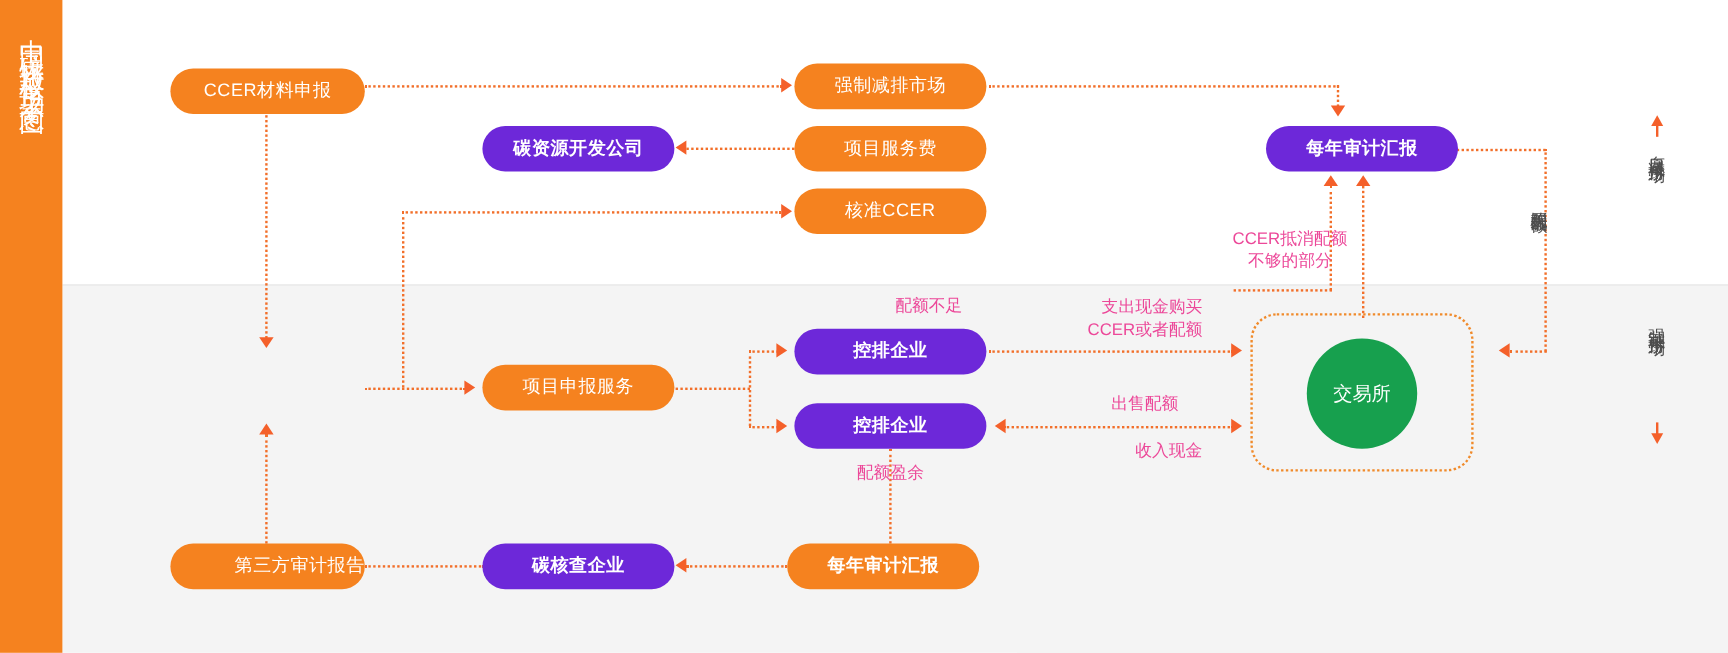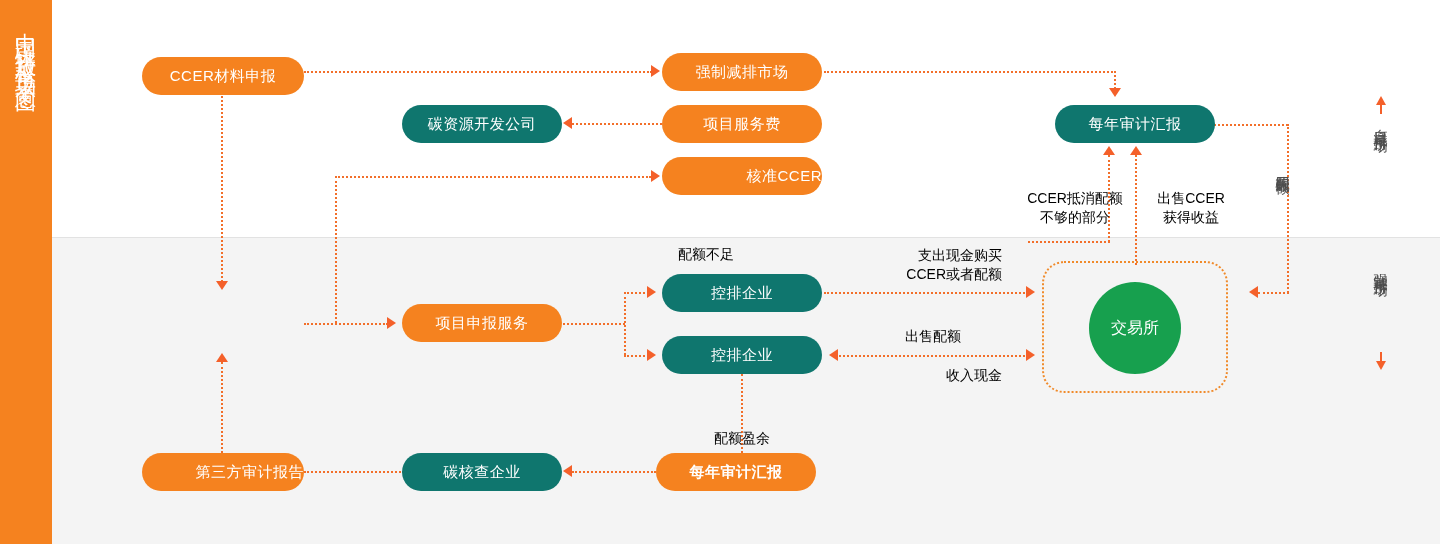--- a/index.html
+++ b/index.html
@@ -32,21 +32,21 @@
   .band-divider{position:absolute;left:52px;top:237px;width:1388px;height:1px;background:#e2e2e2;}
 
   
   .pill{
     position:absolute;height:38px;line-height:38px;border-radius:19px;
     color:#ffffff;font-size:15px;text-align:center;
     letter-spacing:.5px;white-space:nowrap;
     box-sizing:border-box;
   }
   .pill.orange{background:#f5821f;}
-  .pill.green{background:#0f766e;}
+  .pill.green{background:#6d28d9;font-weight:bold;}
 
   
   .exchange-frame{
     position:absolute;border:2px dotted #f08a2a;border-radius:22px;
     box-sizing:border-box;
   }
   .exchange-circle{
     position:absolute;border-radius:50%;background:#17a04e;
     color:#fff;font-size:16px;display:flex;align-items:center;justify-content:center;
   }
@@ -55,21 +55,21 @@
   .hline{position:absolute;height:0;border-top:2px dotted #f26f2a;}
   .vline{position:absolute;width:0;border-left:2px dotted #f26f2a;}
   .arrow{position:absolute;width:0;height:0;}
   .arrow.right{border-top:6px solid transparent;border-bottom:6px solid transparent;border-left:9px solid #f4602a;}
   .arrow.left{border-top:6px solid transparent;border-bottom:6px solid transparent;border-right:9px solid #f4602a;}
   .arrow.down{border-left:6px solid transparent;border-right:6px solid transparent;border-top:9px solid #f4602a;}
   .arrow.up{border-left:6px solid transparent;border-right:6px solid transparent;border-bottom:9px solid #f4602a;}
 
   
   .lbl{
-    position:absolute;color:#000000;font-size:14px;line-height:19px;
+    position:absolute;color:#ec4899;font-size:14px;line-height:19px;
     text-align:center;white-space:pre;
   }
   .vlbl{
     position:absolute;color:#4d4d4d;font-size:14px;
     writing-mode:vertical-rl;text-orientation:upright;letter-spacing:1px;
     white-space:pre;line-height:1;
   }
   .mkt{
     position:absolute;color:#4d4d4d;font-size:14px;
     writing-mode:vertical-rl;text-orientation:upright;letter-spacing:2px;
@@ -154,43 +154,41 @@
     <span>交易所</span>
   </div>
 
   <div class="pill orange" style="left:142px;top:57px;width:162px;text-align:center;">CCER材料申报</div>
   <div class="pill orange" style="left:662px;top:53px;width:160px;">强制减排市场</div>
 
   <div class="pill green" style="left:402px;top:105px;width:160px;">碳资源开发公司</div>
   <div class="pill orange" style="left:662px;top:105px;width:160px;">项目服务费</div>
   <div class="pill green" style="left:1055px;top:105px;width:160px;">每年审计汇报</div>
 
-  <div class="pill orange" style="left:662px;top:157px;width:160px;text-align:right;">核准CCER</div>
+  <div class="pill orange" style="left:662px;top:157px;width:160px;">核准CCER</div>
 
   <div class="pill orange" style="left:402px;top:304px;width:160px;">项目申报服务</div>
 
   <div class="pill green" style="left:662px;top:274px;width:160px;">控排企业</div>
   <div class="pill green" style="left:662px;top:336px;width:160px;">控排企业</div>
 
   <div class="pill orange" style="left:142px;top:453px;width:162px;text-align:right;">第三方审计报告</div>
   <div class="pill green" style="left:402px;top:453px;width:160px;text-align:center;">碳核查企业</div>
   <div class="pill orange" style="left:656px;top:453px;width:160px;font-weight:bold;">每年审计汇报</div>
 
   <div class="lbl" style="left:1005px;top:189px;width:140px;">CCER抵消配额
 不够的部分</div>
-  <div class="lbl" style="left:1143px;top:189px;width:96px;">出售CCER
-获得收益</div>
   <div class="vlbl" style="left:1276px;top:165px;">购买碳配额</div>
 
-  <div class="lbl" style="left:636px;top:245px;width:140px;">配额不足</div>
-  <div class="lbl" style="left:672px;top:384px;width:140px;margin-top:45px;">配额盈余</div>
+  <div class="lbl" style="left:704px;top:245px;width:140px;">配额不足</div>
+  <div class="lbl" style="left:672px;top:384px;width:140px;">配额盈余</div>
 
   <div class="lbl" style="left:856px;top:246px;width:146px;text-align:right;">支出现金购买
 CCER或者配额</div>
-  <div class="lbl" style="left:860px;top:327px;width:146px;text-align:center;">出售配额</div>
+  <div class="lbl" style="left:881px;top:327px;width:146px;text-align:center;">出售配额</div>
   <div class="lbl" style="left:856px;top:366px;width:146px;text-align:right;">收入现金</div>
 
   <div class="mkt-arrow up" style="left:1376px;top:96px;"></div>
   <div class="mkt-stem" style="left:1380px;top:104px;height:10px;"></div>
   <div class="mkt" style="left:1374px;top:118px;">自愿减排市场</div>
 
   <div class="mkt" style="left:1374px;top:262px;">强制减排市场</div>
   <div class="mkt-stem" style="left:1380px;top:352px;height:10px;"></div>
   <div class="mkt-arrow down" style="left:1376px;top:361px;"></div>
 

